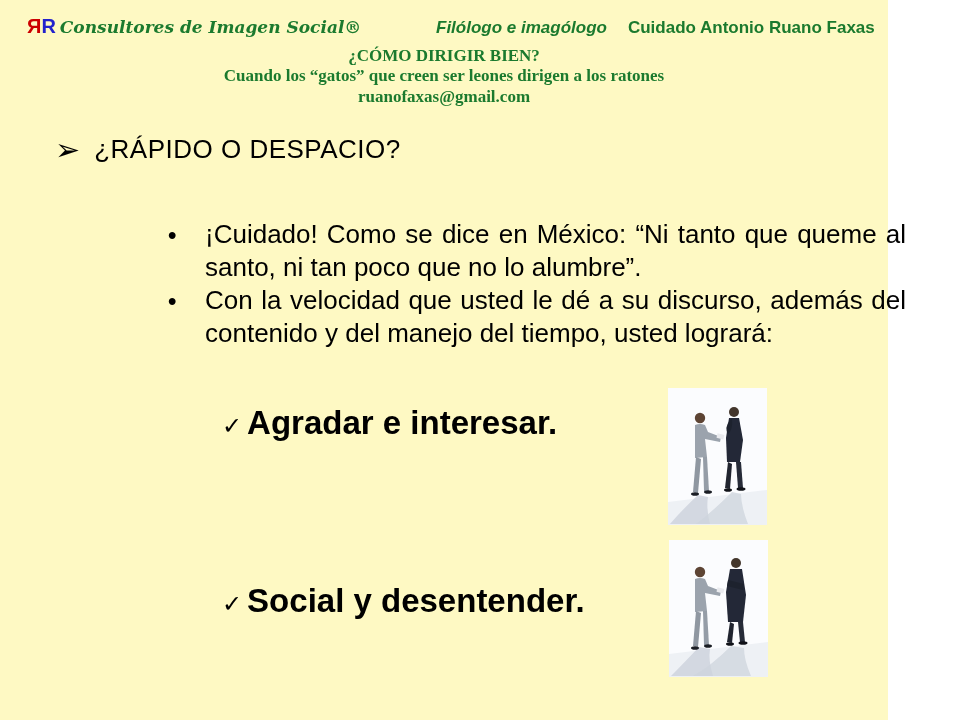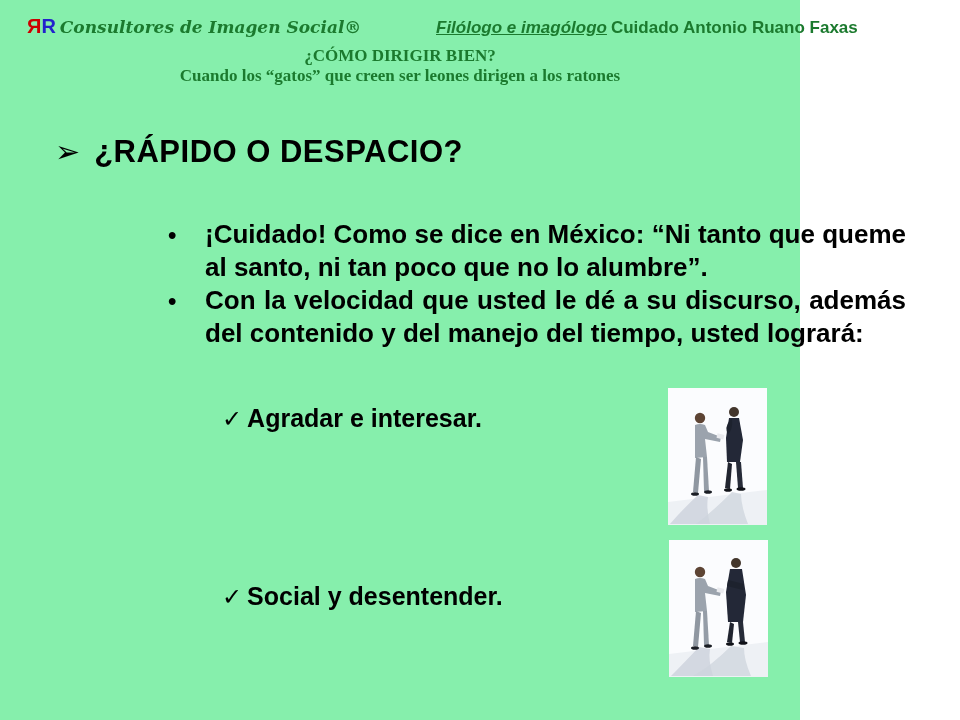--- a/index.html
+++ b/index.html
@@ -3,89 +3,89 @@
 <meta charset="utf-8">
 <style>
   html, body { margin: 0; padding: 0; }
   body {
     width: 960px; height: 720px;
     font-family: "Liberation Sans", sans-serif;
     overflow: hidden;
   }
   .slide {
     position: relative;
-    width: 800px; height: 720px;
-    background: #86efac;
+    width: 888px; height: 720px;
+    background: #fef9c3;
   }
 
   
   .logo {
     position: absolute; left: 27px; top: 15px;
     white-space: nowrap;
   }
   .logo .ya { color: #cc0000; font-weight: bold; font-size: 20px; }
   .logo .r  { color: #2222cc; font-weight: bold; font-size: 20px; }
   .logo .script {
     color: #1b7a2e; font-weight: bold; font-style: italic;
     font-family: "DejaVu Serif", serif;
     font-size: 17px; margin-left: 4px;
   }
   .credit {
     position: absolute; left: 436px; top: 18px;
     color: #1b7a2e; font-weight: bold; font-size: 17px;
     white-space: nowrap;
   }
-  .credit .role { font-style: italic; margin-right: 4px; text-decoration: underline; }
+  .credit .role { font-style: italic; margin-right: 21px; }
   .hline {
     position: absolute; left: 0; width: 100%;
     text-align: center;
     color: #1b7a2e; font-weight: bold;
     font-family: "Liberation Serif", serif;
     font-size: 17px;
   }
   .subtitle1 { top: 46px; }
   .subtitle2 { top: 66px; }
   .email-line { top: 87px; }
 
   
   .title {
     position: absolute; left: 55px; top: 134px;
     display: flex; align-items: center;
     color: #000;
   }
   .title .arrow { font-size: 30px; margin-right: 14px; line-height: 1; }
   .title .title-text {
-    font-size: 31px; font-weight: bold; letter-spacing: 0.5px;
+    font-size: 26px; font-weight: normal; letter-spacing: 0.5px;
     white-space: nowrap;
   }
 
   
   .bullets {
     position: absolute; left: 168px; top: 218px; width: 738px;
   }
   .bullet-item { display: flex; }
   .bullet-item .dot {
     width: 37px; flex: 0 0 37px;
     font-size: 24px; font-weight: bold; line-height: 33px;
   }
   .bullet-item .btext {
     flex: 1;
-    font-size: 26px; font-weight: bold; line-height: 33px;
+    font-size: 26px; font-weight: normal; line-height: 33px;
     text-align: justify;
     color: #000;
   }
 
   
   .outcome {
     position: absolute; left: 222px;
     display: flex; align-items: baseline;
     color: #000; white-space: nowrap;
   }
   .outcome .mark { font-size: 24px; margin-right: 5px; }
-  .outcome .olabel { font-size: 25px; font-weight: bold; }
+  .outcome .olabel { font-size: 33px; font-weight: bold; }
   .outcome-1 { top: 404px; }
   .outcome-2 { top: 582px; }
 
   
   .photo {
     position: absolute; width: 99px; height: 137px;
     background: #fbfcfe; overflow: hidden;
   }
   .photo-1 { left: 668px; top: 388px; }
   .photo-2 { left: 669px; top: 540px; }
@@ -99,20 +99,21 @@
   <div class="logo">
     <span class="ya">Я</span><span class="r">R</span><span class="script">Consultores de Imagen Social®</span>
   </div>
 
   <div class="credit">
     <span class="role">Filólogo e imagólogo</span><span class="name">Cuidado Antonio Ruano Faxas</span>
   </div>
 
   <div class="hline subtitle1">¿CÓMO DIRIGIR BIEN?</div>
   <div class="hline subtitle2">Cuando los “gatos” que creen ser leones dirigen a los ratones</div>
+  <div class="hline email-line">ruanofaxas@gmail.com</div>
 
   <div class="title">
     <span class="arrow">➢</span>
     <span class="title-text">¿RÁPIDO O DESPACIO?</span>
   </div>
 
   <div class="bullets">
     <div class="bullet-item">
       <span class="dot">•</span>
       <div class="btext">¡Cuidado! Como se dice en México: “Ni tanto que queme al santo, ni tan poco que no lo alumbre”.</div>

